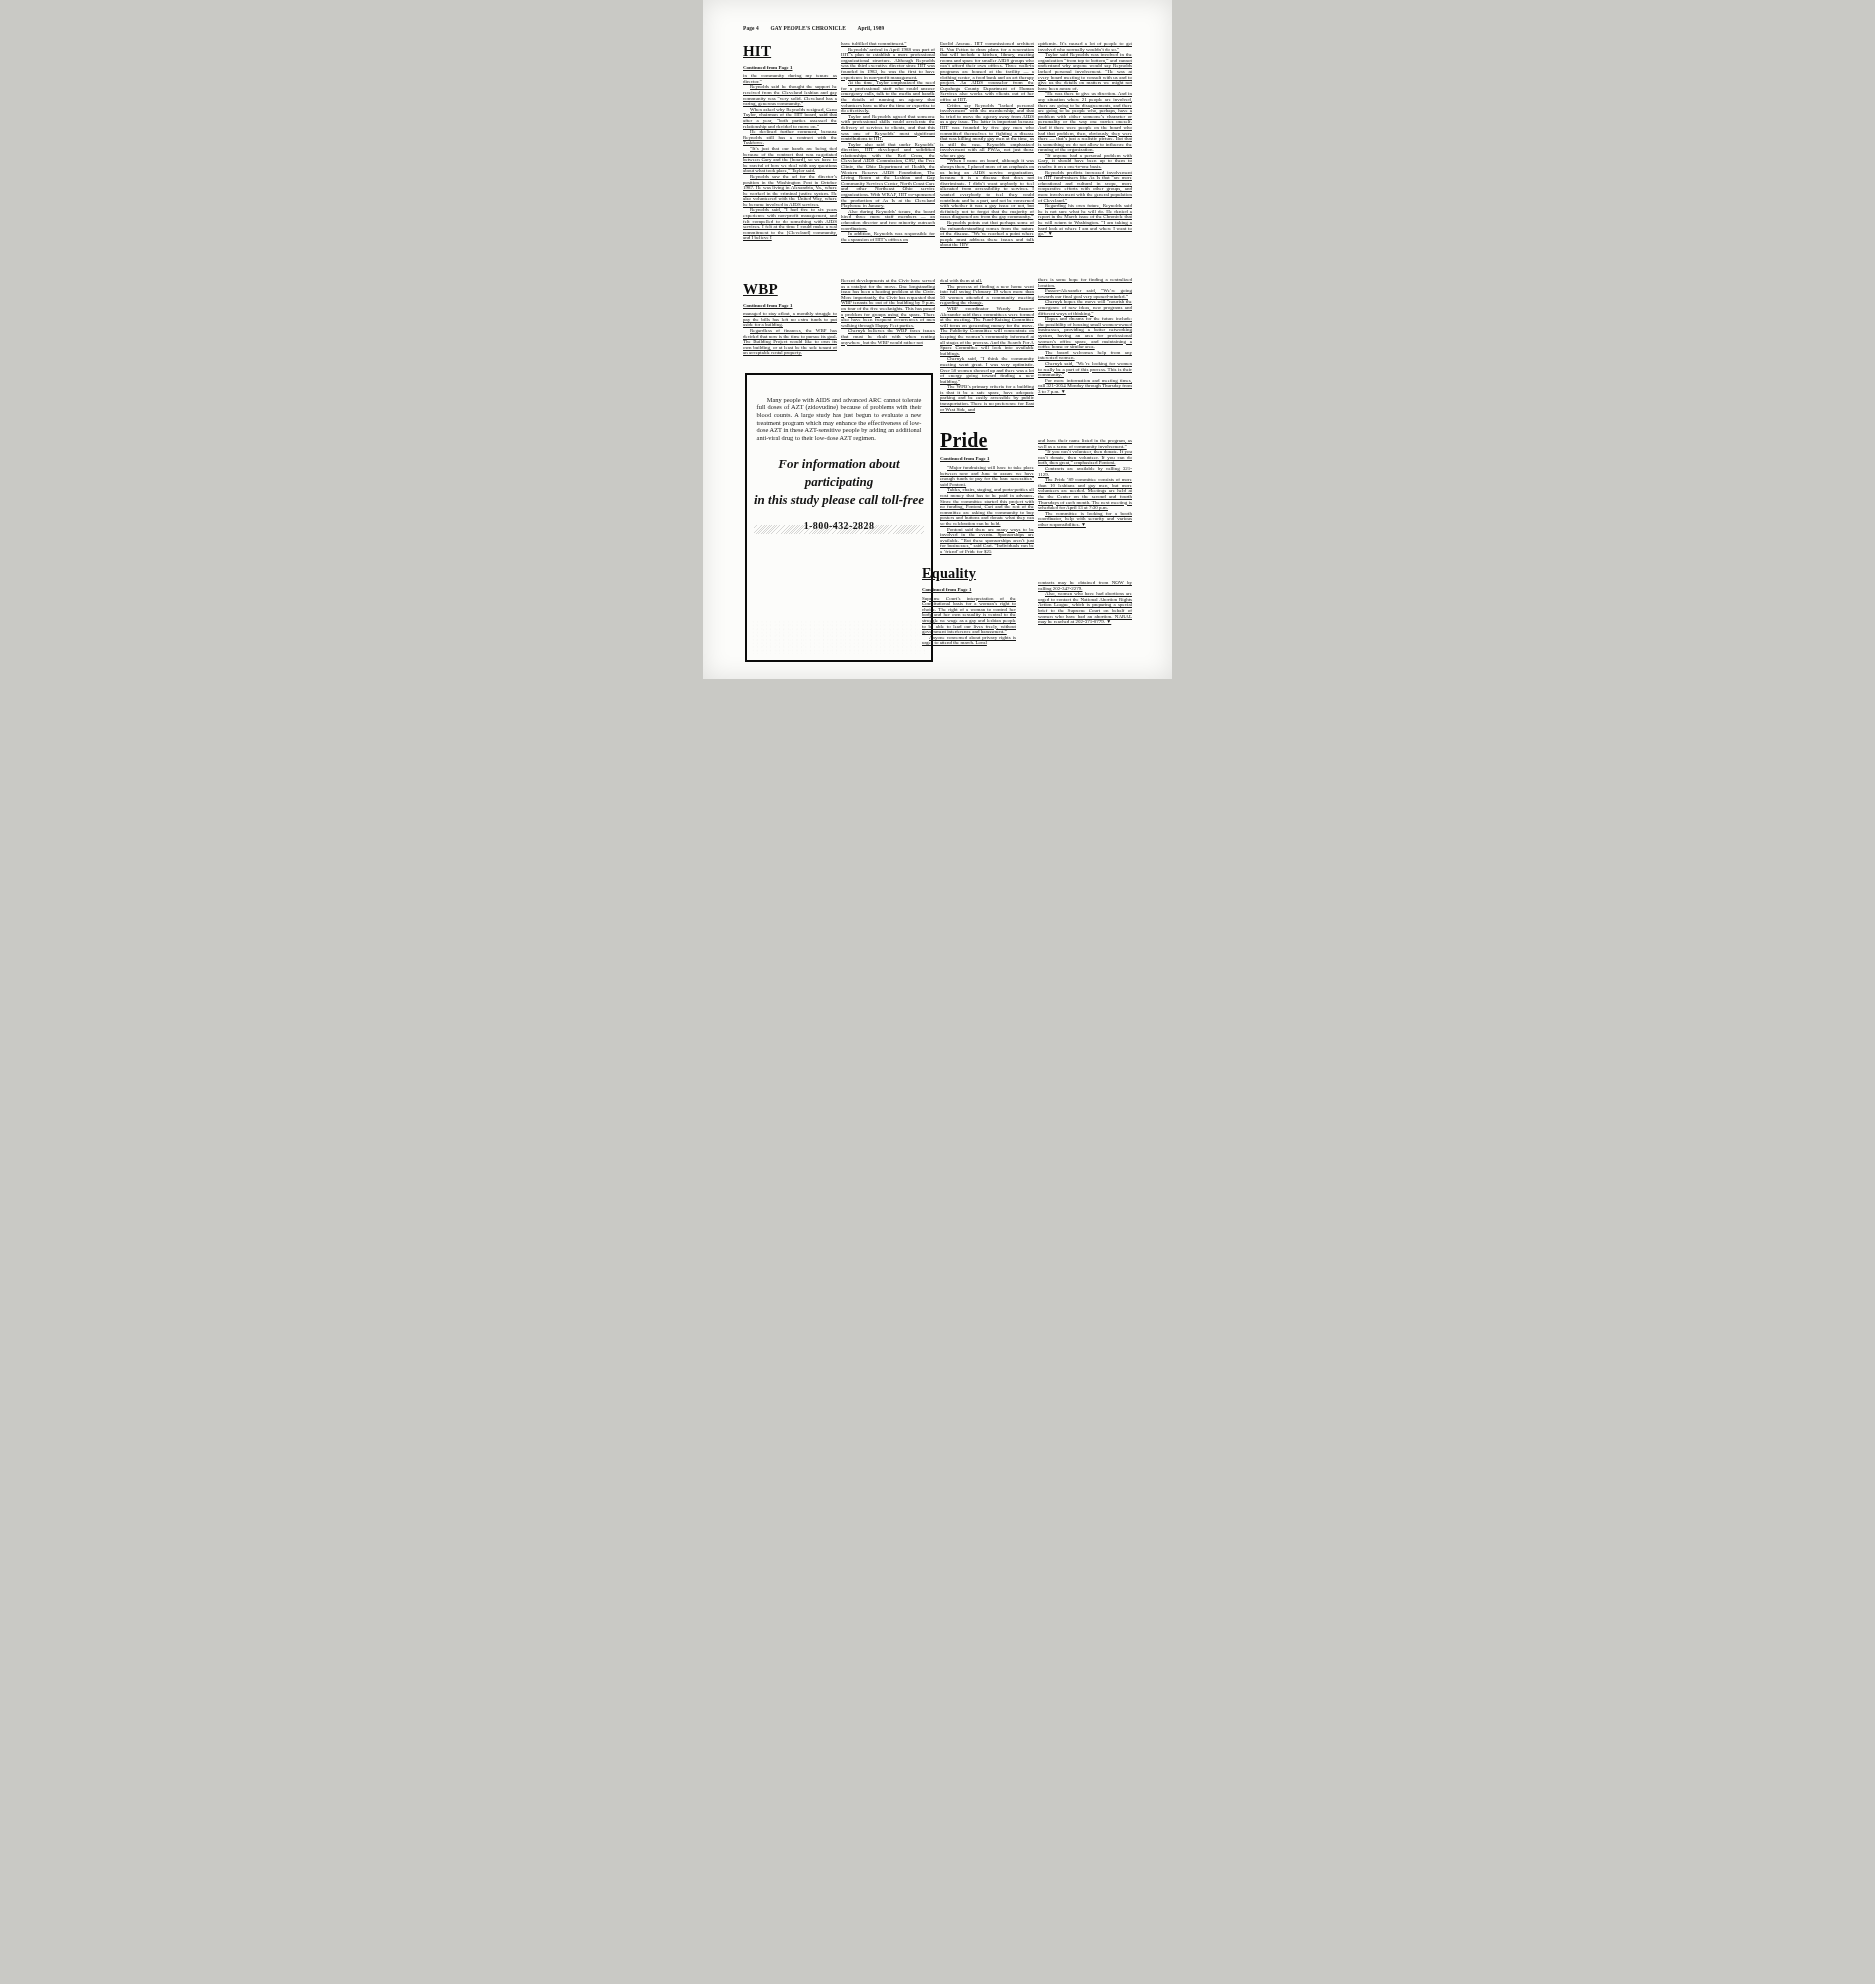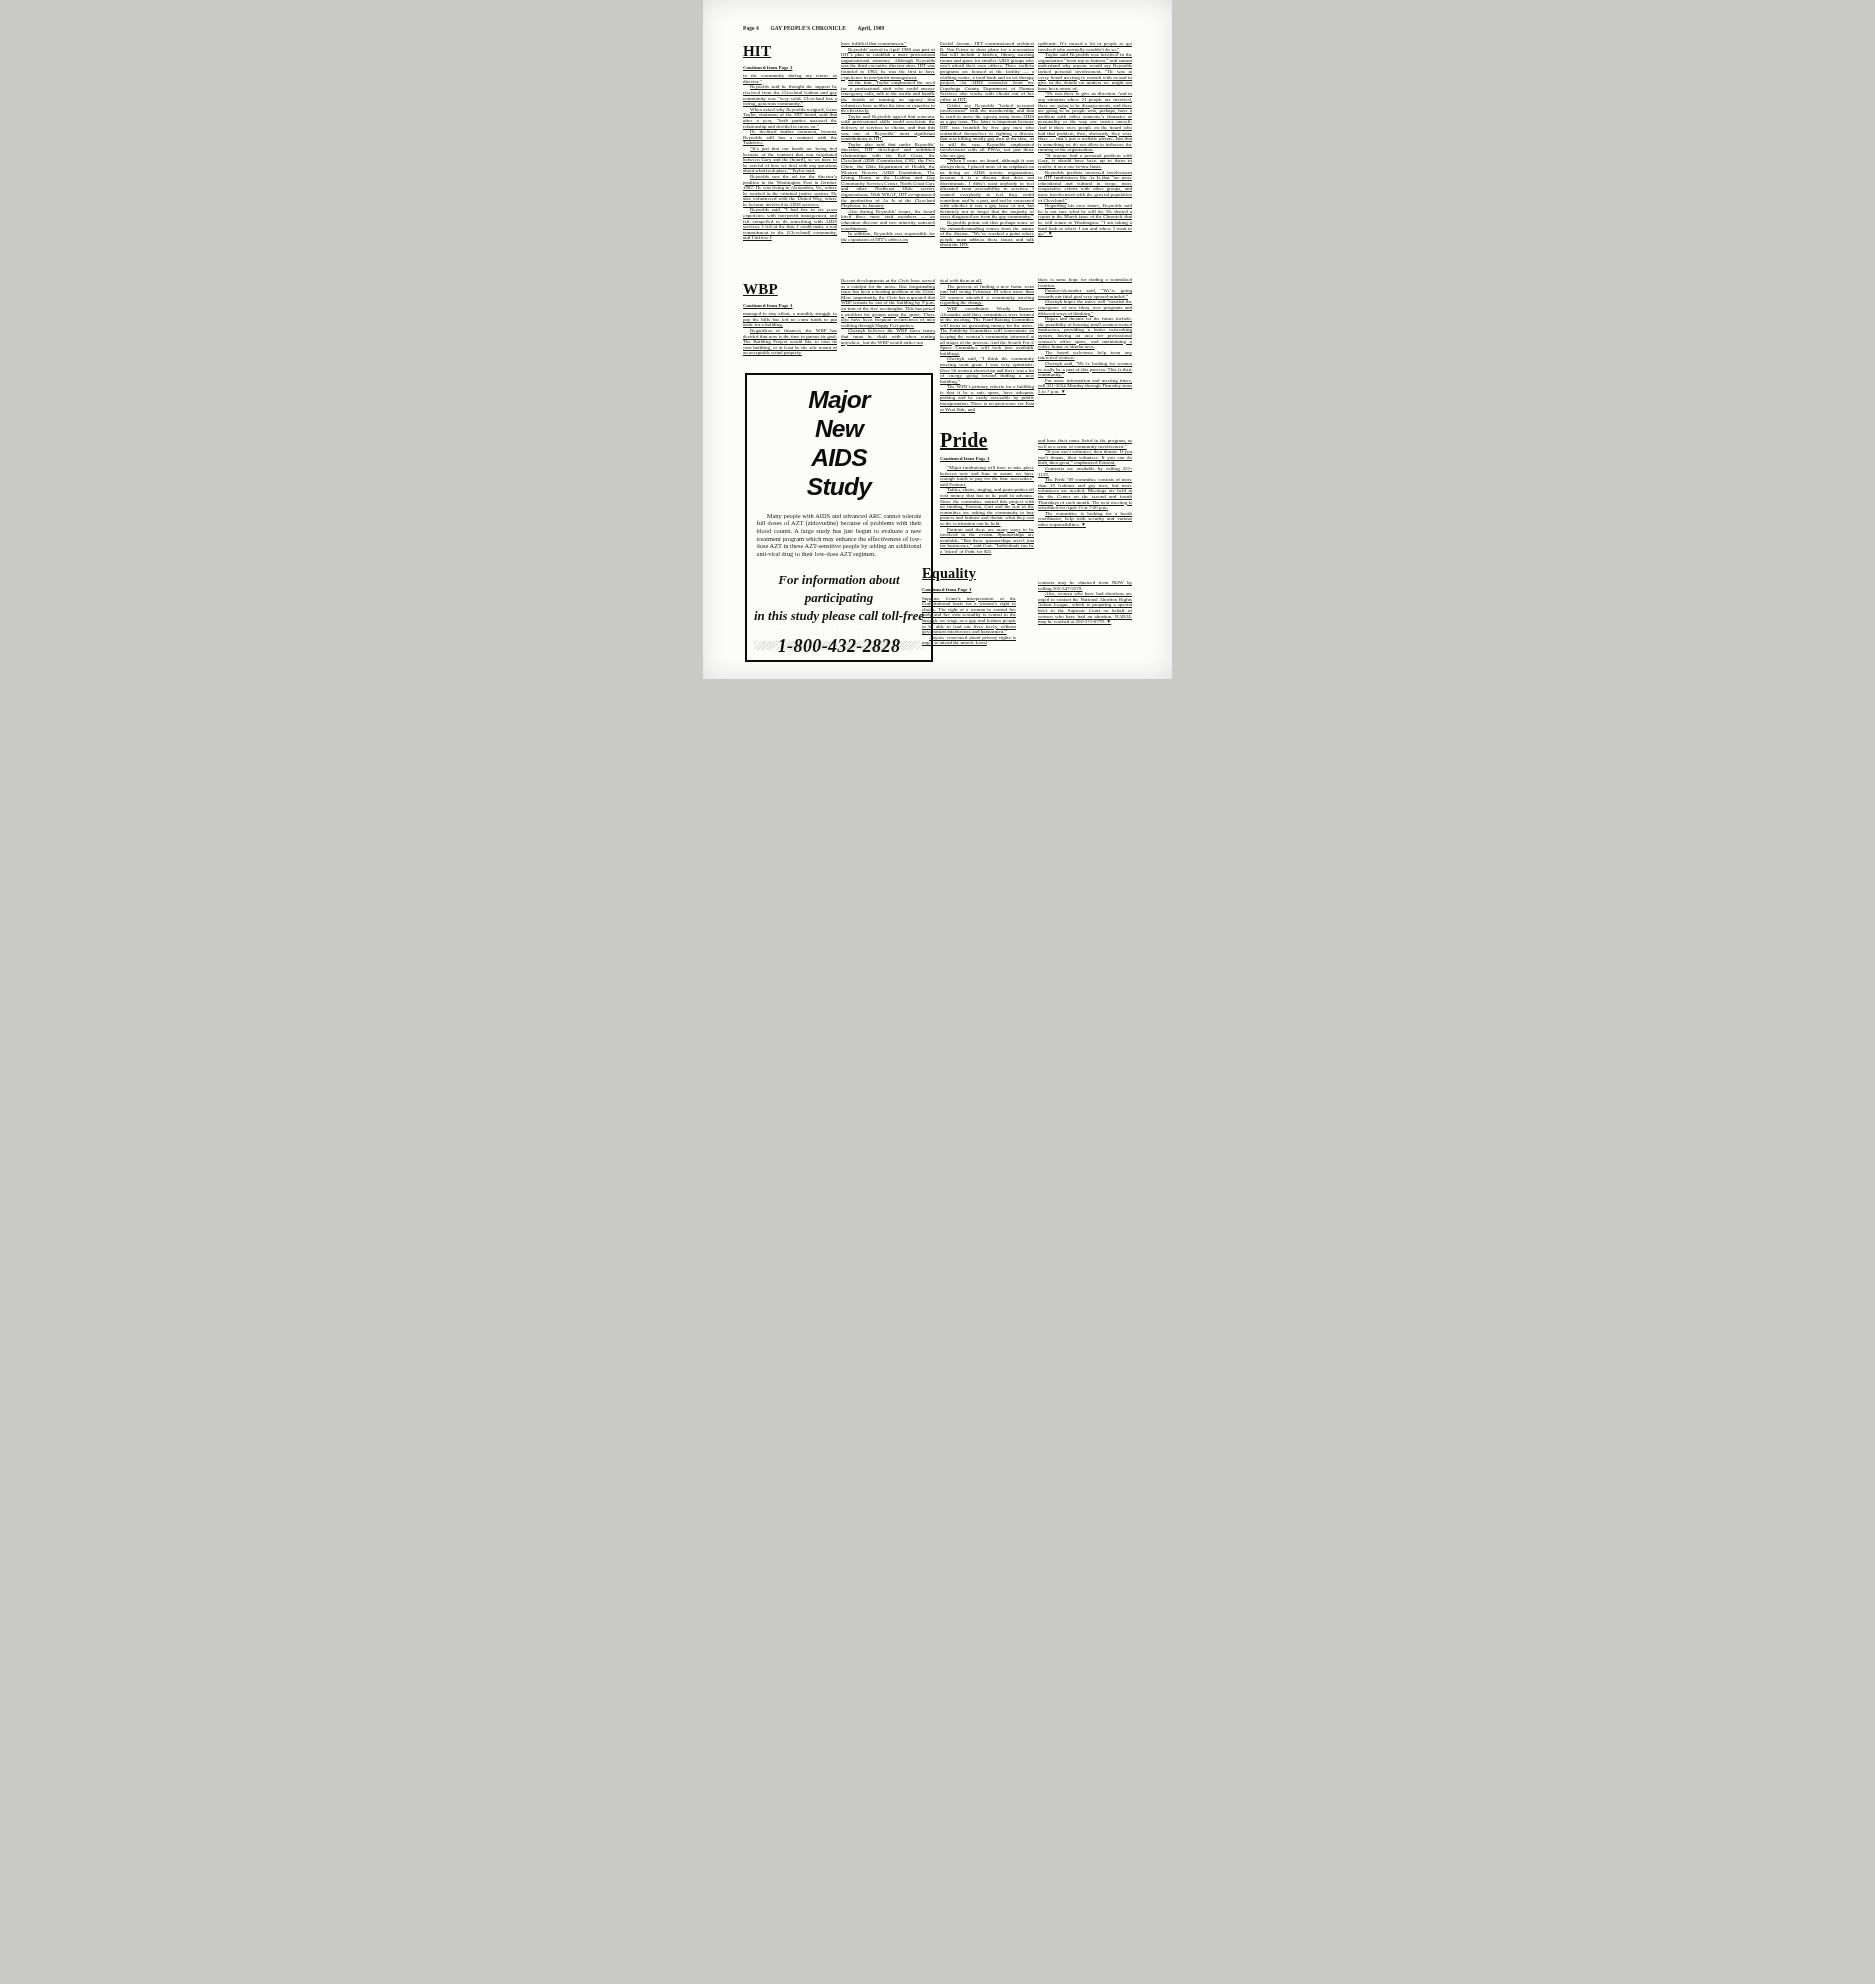--- a/index.html
+++ b/index.html
@@ -43,22 +43,22 @@
     margin-top:13px;text-align:center;font-weight:bold;font-style:italic;
     font-size:13px;line-height:1.4;color:#141414;
   }
   .phone-row{position:relative;margin-top:11px;height:17.5px;text-align:center;}
   .phone-hatch{
     position:absolute;left:0.8px;right:0.8px;top:4.8px;height:8.7px;
     background:repeating-linear-gradient(135deg,rgba(20,20,20,.30) 0 0.6px,rgba(0,0,0,0) 0.6px 1.8px);
     opacity:.55;
   }
   .phone{
-    position:relative;z-index:1;font-weight:bold;font-style:italic;
-    font-size:18px;letter-spacing:0.4px;color:#101010;
+    position:relative;z-index:1;font-weight:bold;
+    font-size:10px;letter-spacing:0.4px;color:#101010;
   }
   .ad-noise{
     position:absolute;left:4px;right:4px;bottom:5.6px;height:34px;
     background:
       radial-gradient(rgba(0,0,0,.14) 0.4px, transparent 0.6px),
       radial-gradient(rgba(0,0,0,.10) 0.4px, transparent 0.6px);
     background-size:4.4px 3.6px,6.7px 5.2px;background-position:0 0,2.4px 2px;
     opacity:.5;
   }
 </style>
@@ -145,26 +145,20 @@
         <p>Passov-Alexander said, “We’re going towards our final goal very opened-minded.”</p>
         <p>Chernyk hopes the move will “nourish the emergence of new ideas, new programs and different ways of thinking.”</p>
         <p>Hopes and dreams for the future include: the possibility of housing small women-owned businesses, providing a better networking system, having an area for professional women’s office space, and maintaining a coffee house or similar area.</p>
         <p>The board welcomes help from any interested women.</p>
         <p>Chernyk said, “We’re looking for women to really be a part of this process. This is their community.”</p>
         <p>For more information and meeting times, call 321-3054 Monday through Thursday from 3 to 7 p.m. ▼</p>
       </div>
   </section>
 
   <div class="ad-box">
-    <div class="ad-headline">
-      <div>Major</div>
-      <div>New</div>
-      <div>AIDS</div>
-      <div>Study</div>
-    </div>
     <div class="ad-body">Many people with AIDS and advanced ARC cannot tolerate full doses of AZT (zidovudine) because of problems with their blood counts. A large study has just begun to evaluate a new treatment program which may enhance the effectiveness of low-dose AZT in these AZT-sensitive people by adding an additional anti-viral drug to their low-dose AZT regimen.</div>
     <div class="ad-cta">
       <div>For information about participating</div>
       <div>in this study please call toll-free</div>
     </div>
     <div class="phone-row">
       <div class="phone-hatch"></div>
       <span class="phone">1-800-432-2828</span>
     </div>
     <div class="ad-noise"></div>

